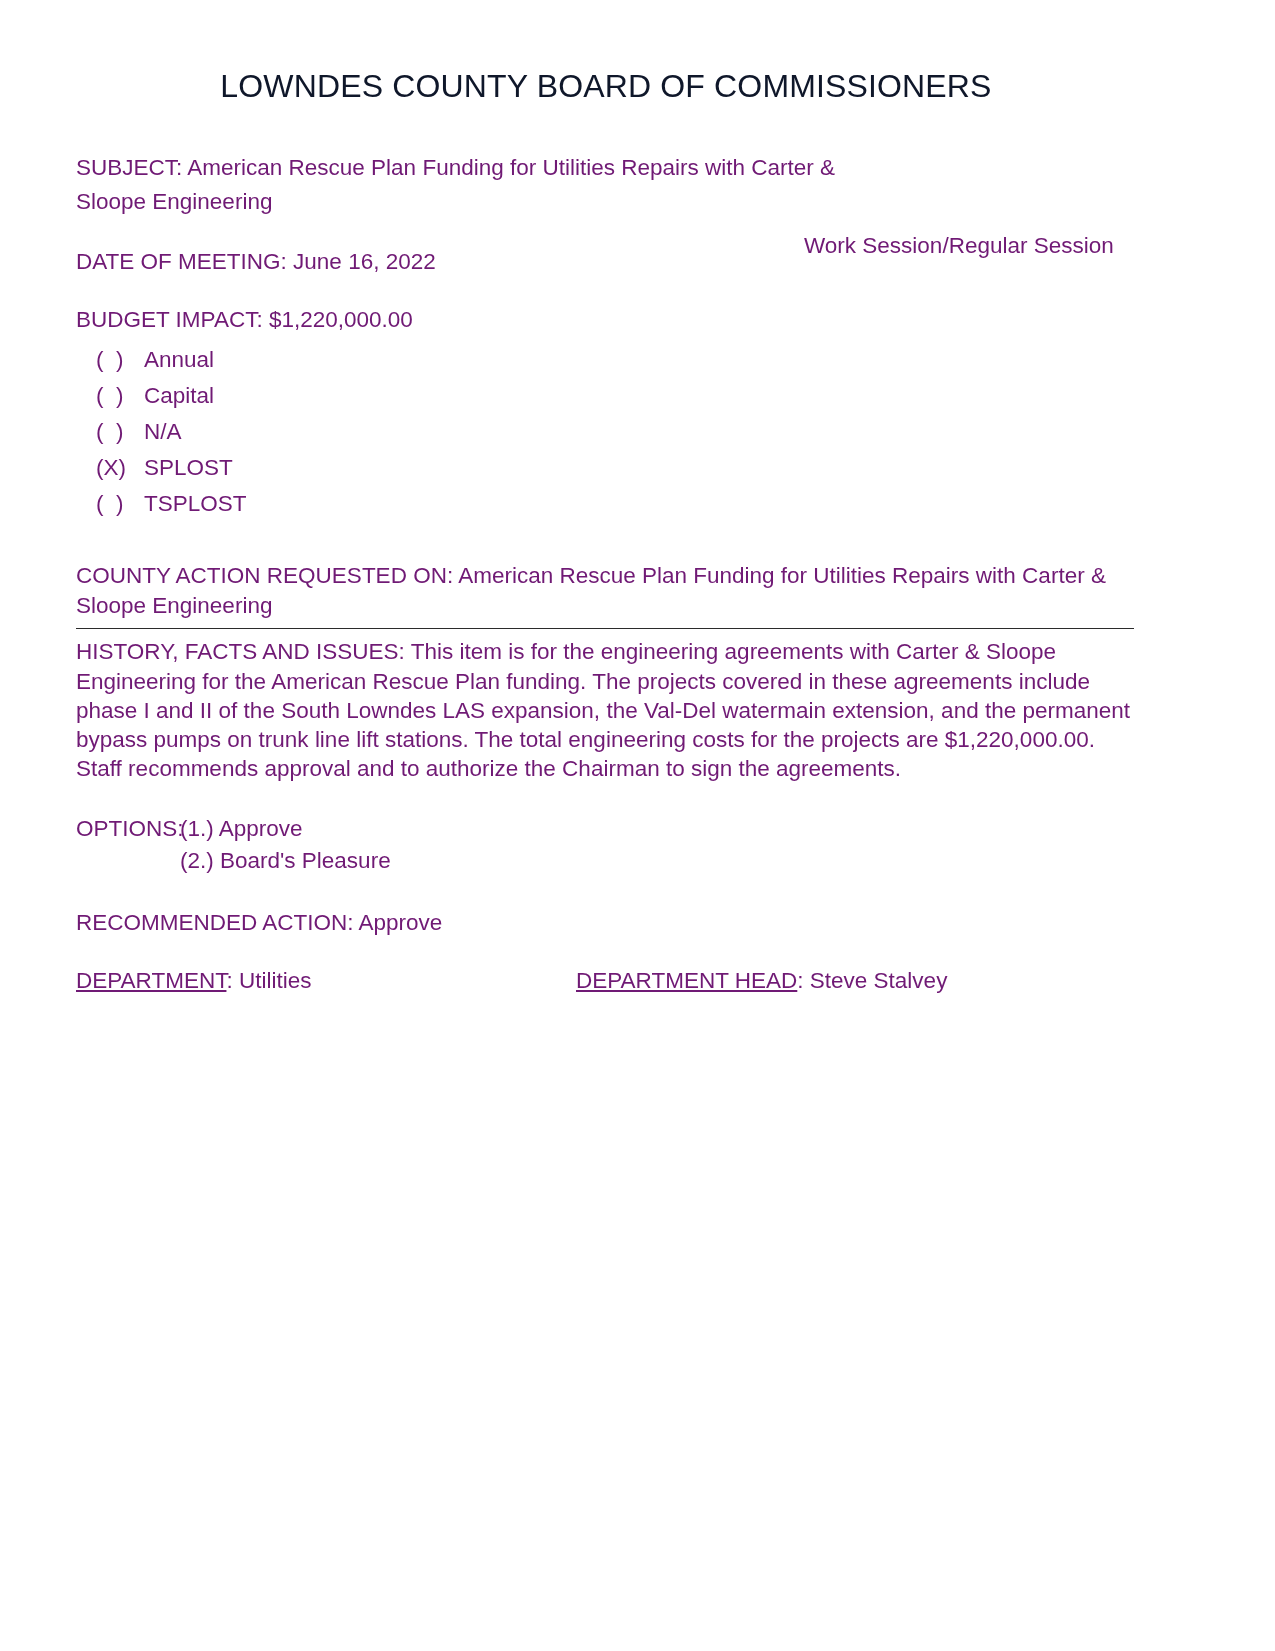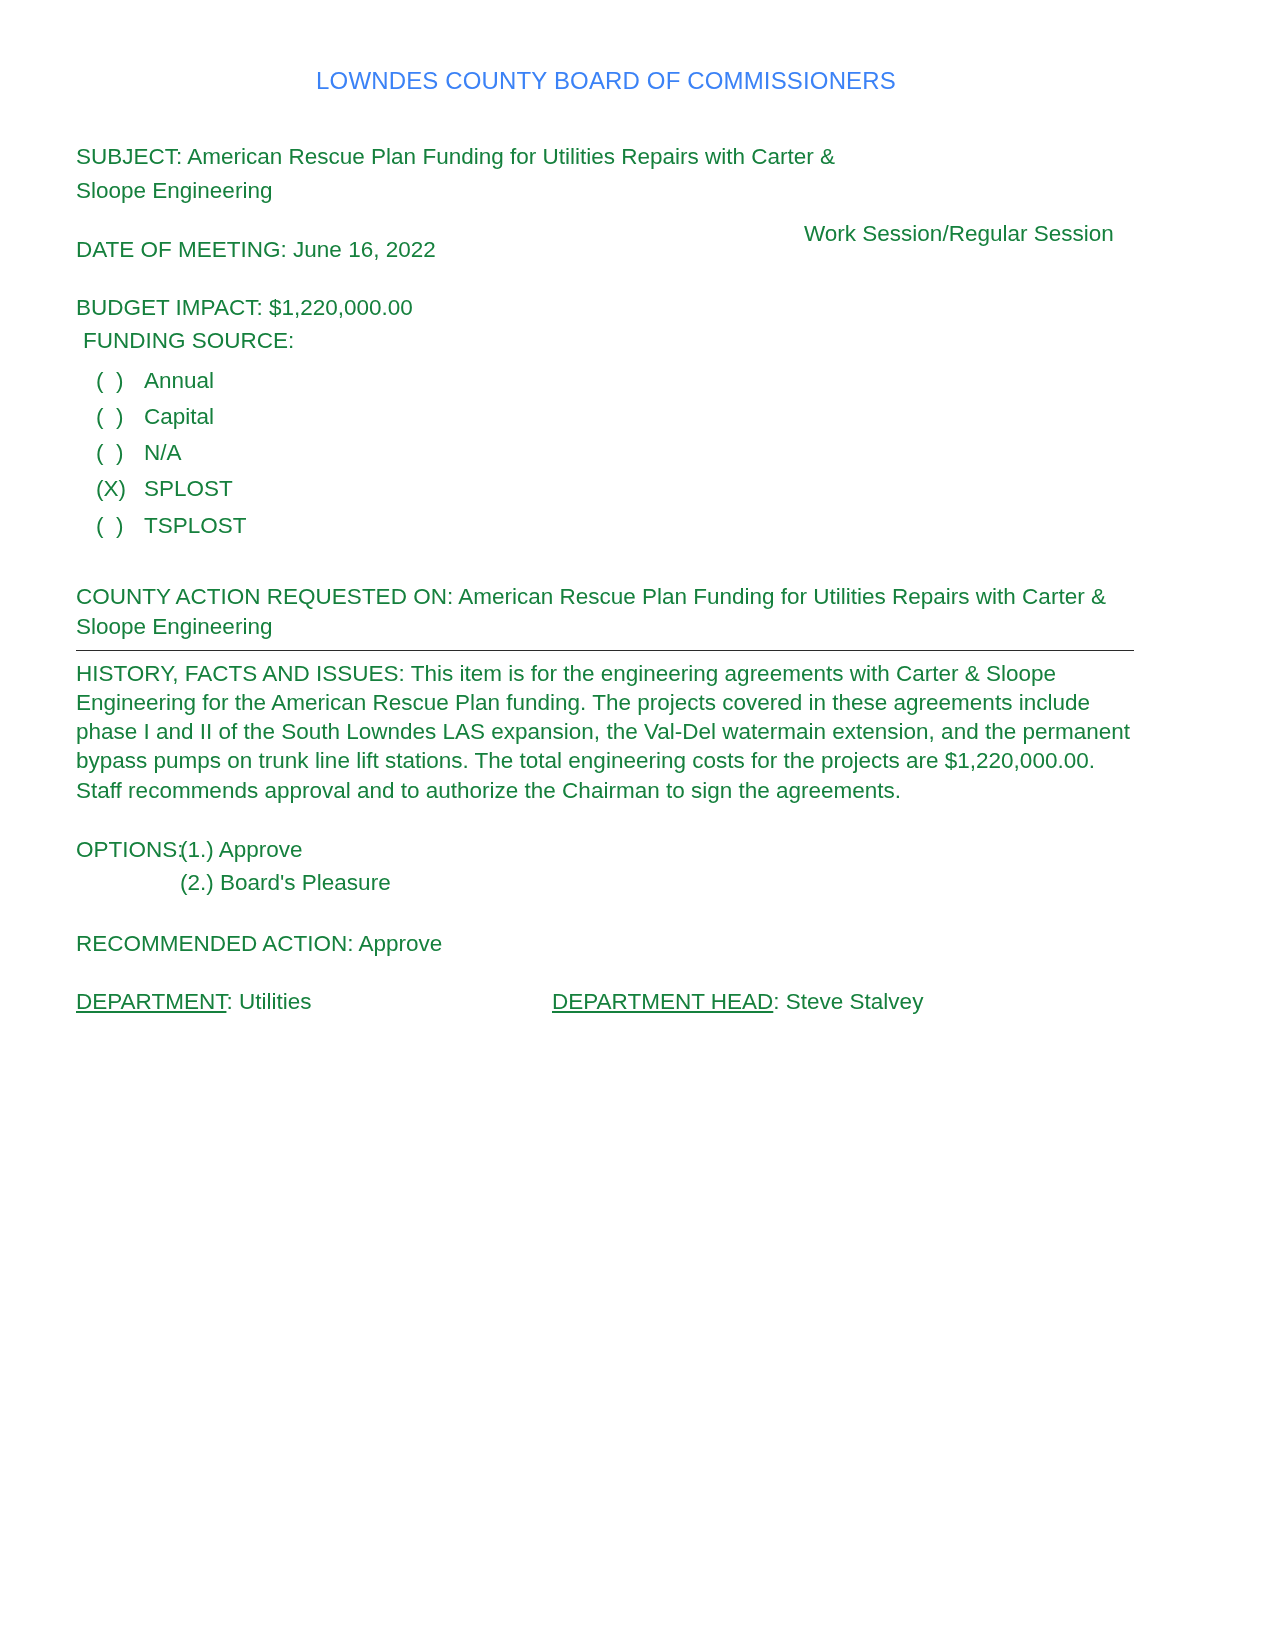--- a/index.html
+++ b/index.html
@@ -24,35 +24,35 @@
   .doc {
     position: absolute;
     left: 76px;
     top: 64px;
     width: 1060px;
   }
 
   
   .doc-header {
     text-align: center;
-    font-size: 24px;
+    font-size: 32px;
     line-height: 1.42;
     letter-spacing: 0.15px;
-    color: #3b82f6;
+    color: #0f172a;
   }
   .doc-header .hdr-line {
     display: block;
     white-space: nowrap;
   }
 
   
   .block {
     font-size: 22.5px;
     line-height: 1.32;
-    color: #15803d;
+    color: #701a75;
   }
   .row {
     display: block;
   }
   .label {
     white-space: pre-wrap;
   }
   .u {
     text-decoration: underline;
     text-underline-offset: 2px;
@@ -163,21 +163,21 @@
     height: 32px;
   }
   .dept-left {
     position: absolute;
     left: 0;
     top: 0;
     white-space: nowrap;
   }
   .dept-right {
     position: absolute;
-    left: 476px;
+    left: 500px;
     top: 0;
     white-space: nowrap;
   }
 
   
   .admin-comments {
     margin-top: 29px;
   }
 </style>
 </head>
@@ -195,21 +195,20 @@
       <span class="row line2">Sloope Engineering</span>
     </div>
 
     <div class="block meeting-row">
       <span class="meeting-date"><span class="label">DATE OF MEETING: </span><span>June 16, 2022</span></span>
       <span class="session-note">Work Session/Regular Session</span>
     </div>
 
     <div class="block budget-block">
       <span class="row"><span class="label">BUDGET IMPACT: </span><span>$1,220,000.00</span></span>
-      <span class="row funding-label">FUNDING SOURCE:</span>
       <ul class="funding-list">
         <li>
           <span class="fs-mark">(  )</span>
           <span class="fs-name">Annual</span>
         </li>
         <li>
           <span class="fs-mark">(  )</span>
           <span class="fs-name">Capital</span>
         </li>
         <li>

